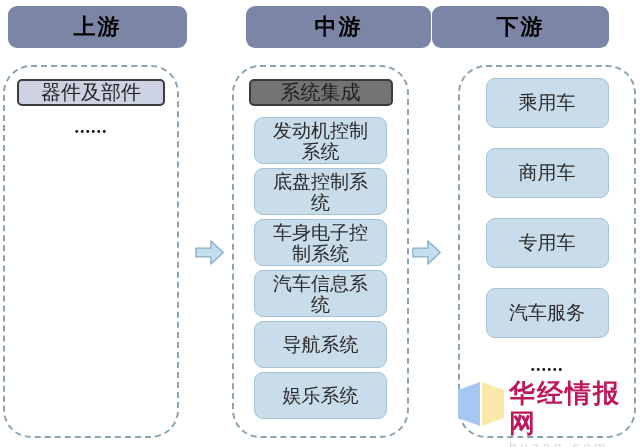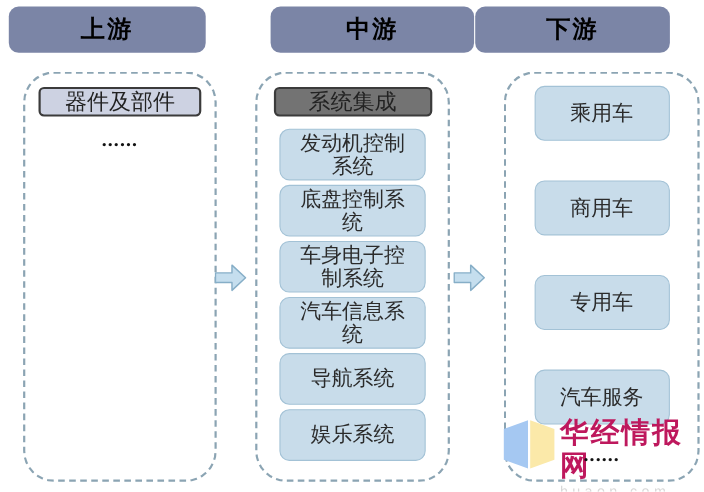--- a/index.html
+++ b/index.html
@@ -24,21 +24,21 @@
   .hdr-down{left:432px;width:177px;}
 
   
   .panel{
     position:absolute;top:65px;height:373px;
     border:2px dashed #8ba4b3;
     border-radius:28px;
     box-sizing:border-box;
     display:flex;flex-direction:column;align-items:center;
   }
-  .panel-up{left:21px;width:176px;}
+  .panel-up{left:3px;width:176px;}
   .panel-mid{left:232px;width:177px;}
   .panel-down{left:458px;width:178px;}
 
   
   .category{
     margin-top:12px;
     height:27px;box-sizing:border-box;
     border:2px solid #3b3b3b;
     border-radius:5px;
     display:flex;align-items:center;justify-content:center;
@@ -48,21 +48,21 @@
   .cat-mid{width:144px;background:#737373;}
   .cat-down{width:145px;background:#f2dbdb;}
 
   
   .items{
     margin-top:11px;
     display:flex;flex-direction:column;align-items:center;flex:none;
   }
   .items-up{gap:6px;}
   .items-mid{gap:4px;}
-  .items-down{gap:36px;}
+  .items-down{gap:20px;}
   .item{
     background:#c8dcea;
     border:1.5px solid #a3c2d6;
     border-radius:9px;
     box-sizing:border-box;
     display:flex;align-items:center;justify-content:center;
     text-align:center;
     color:#2b2b2b;
   }
   .items-up .item{width:125px;height:34px;font-size:18px;}

